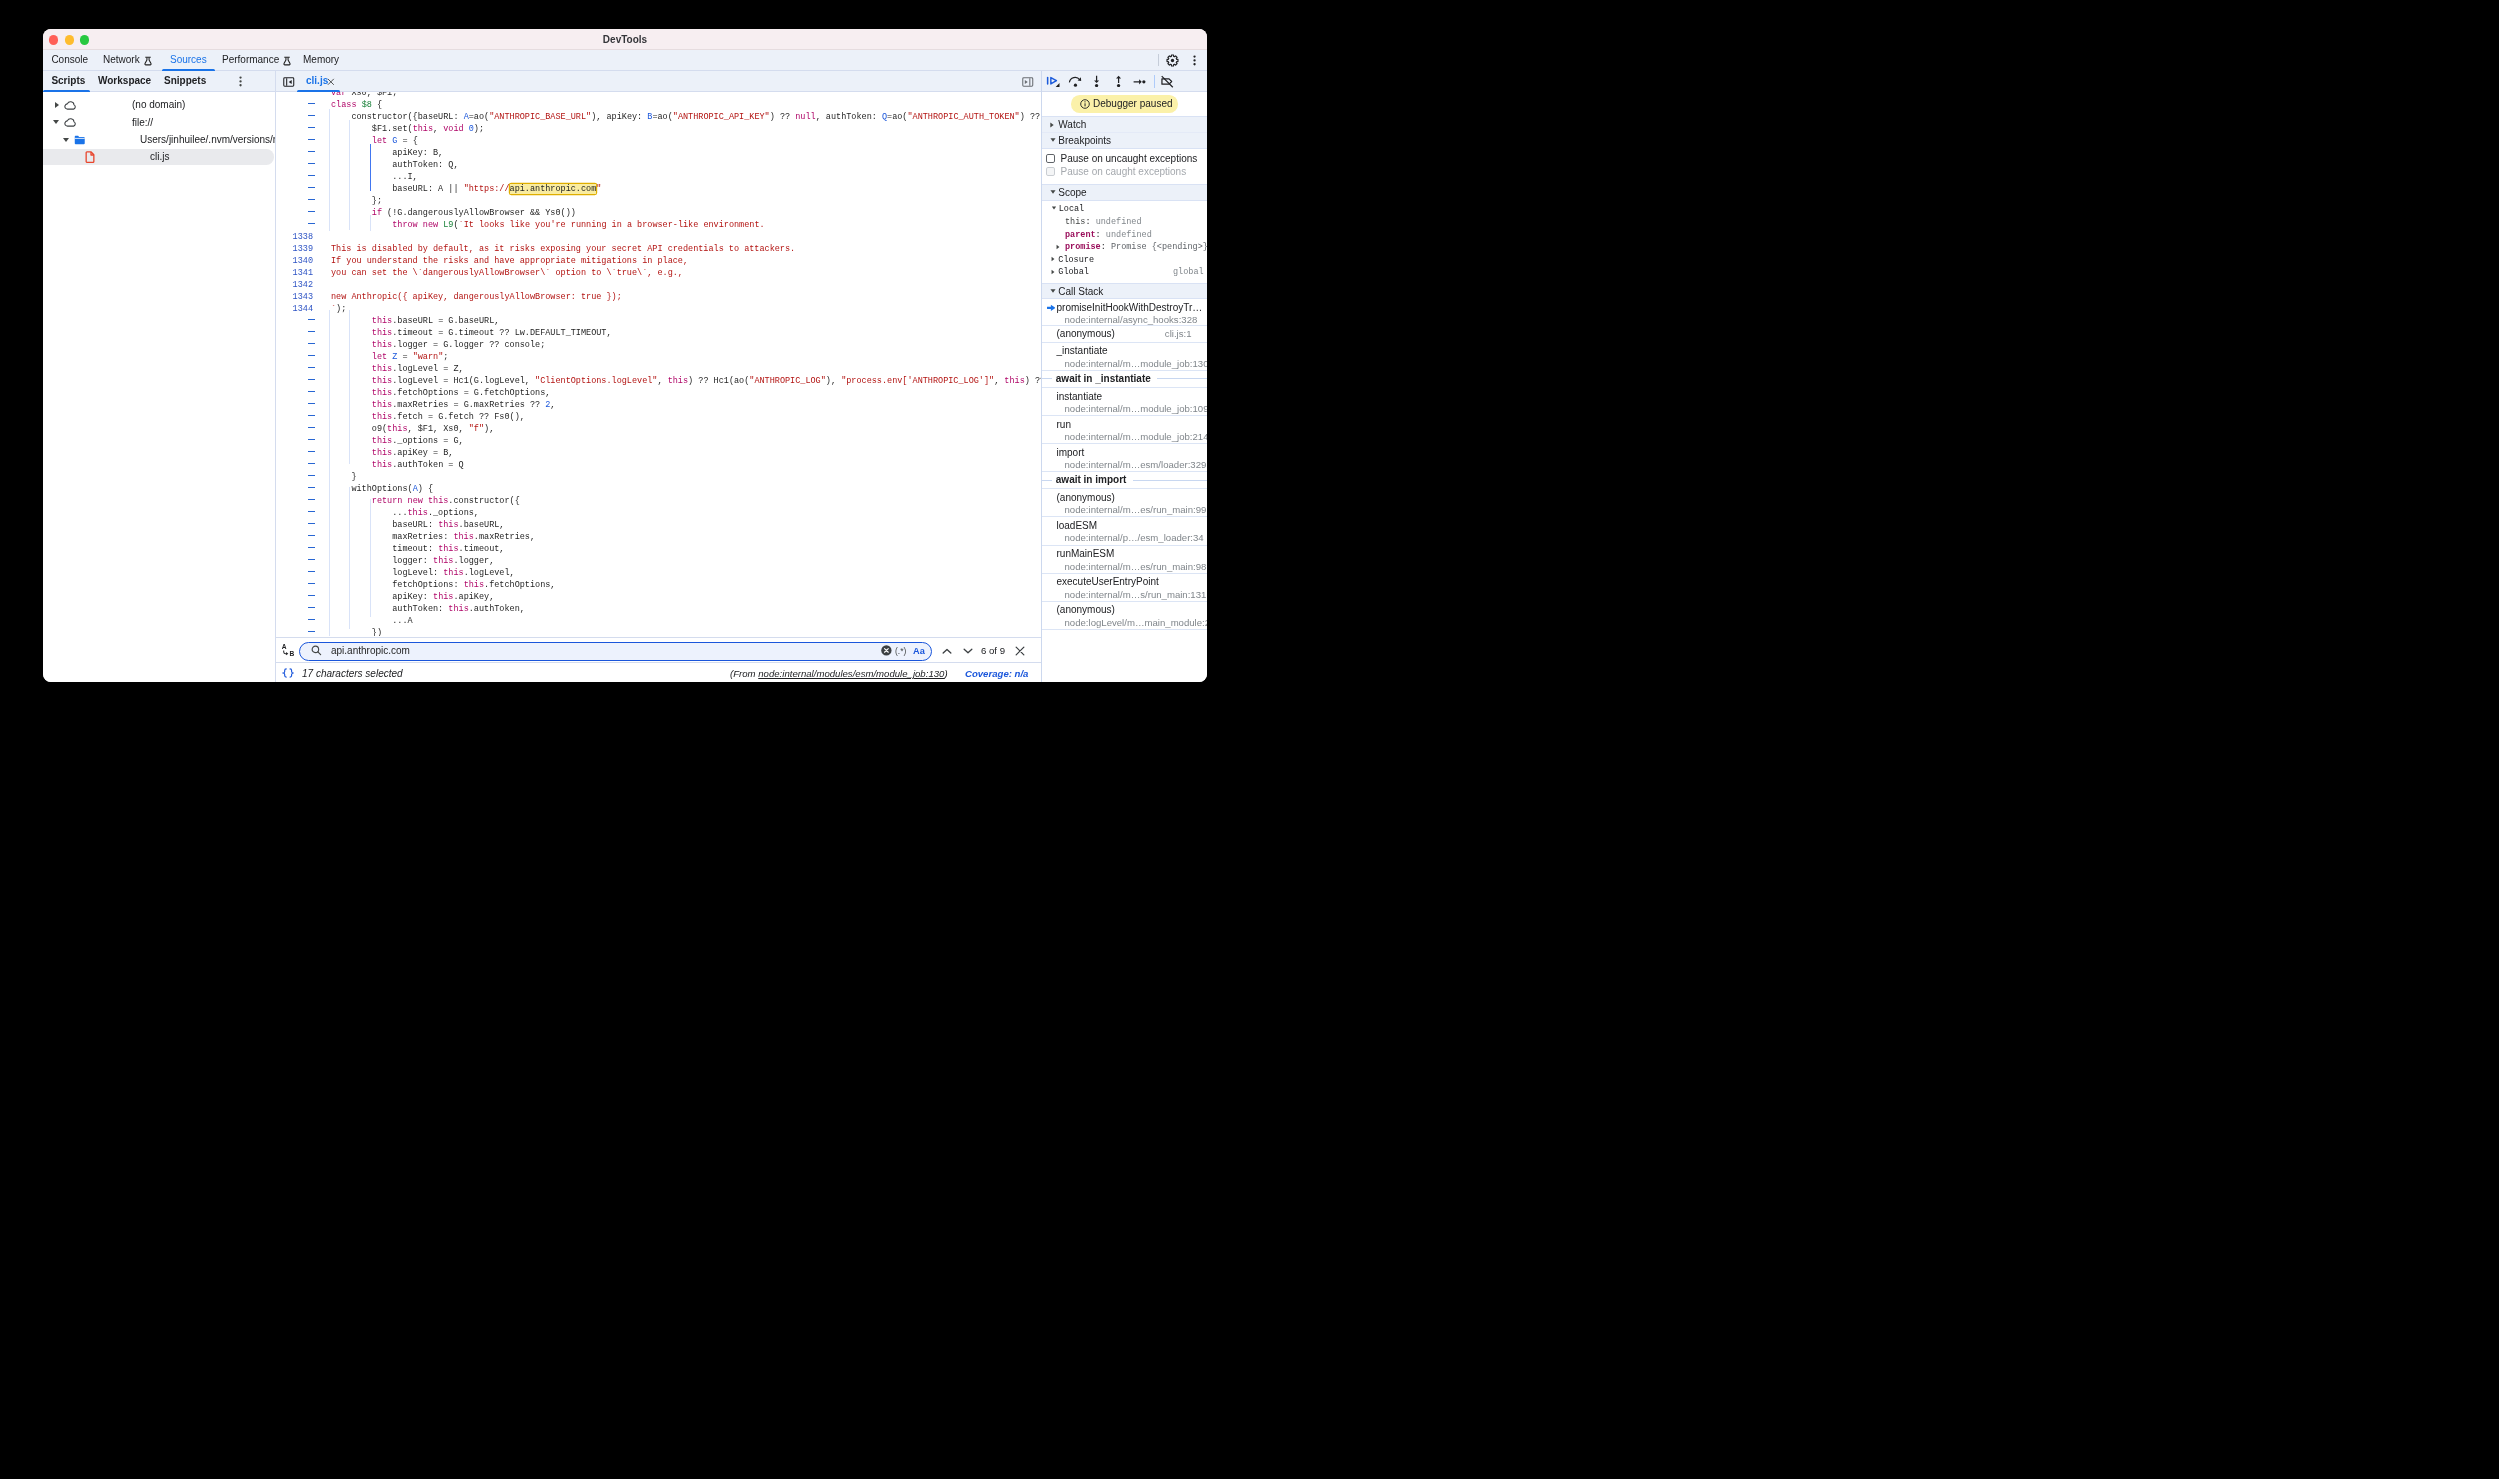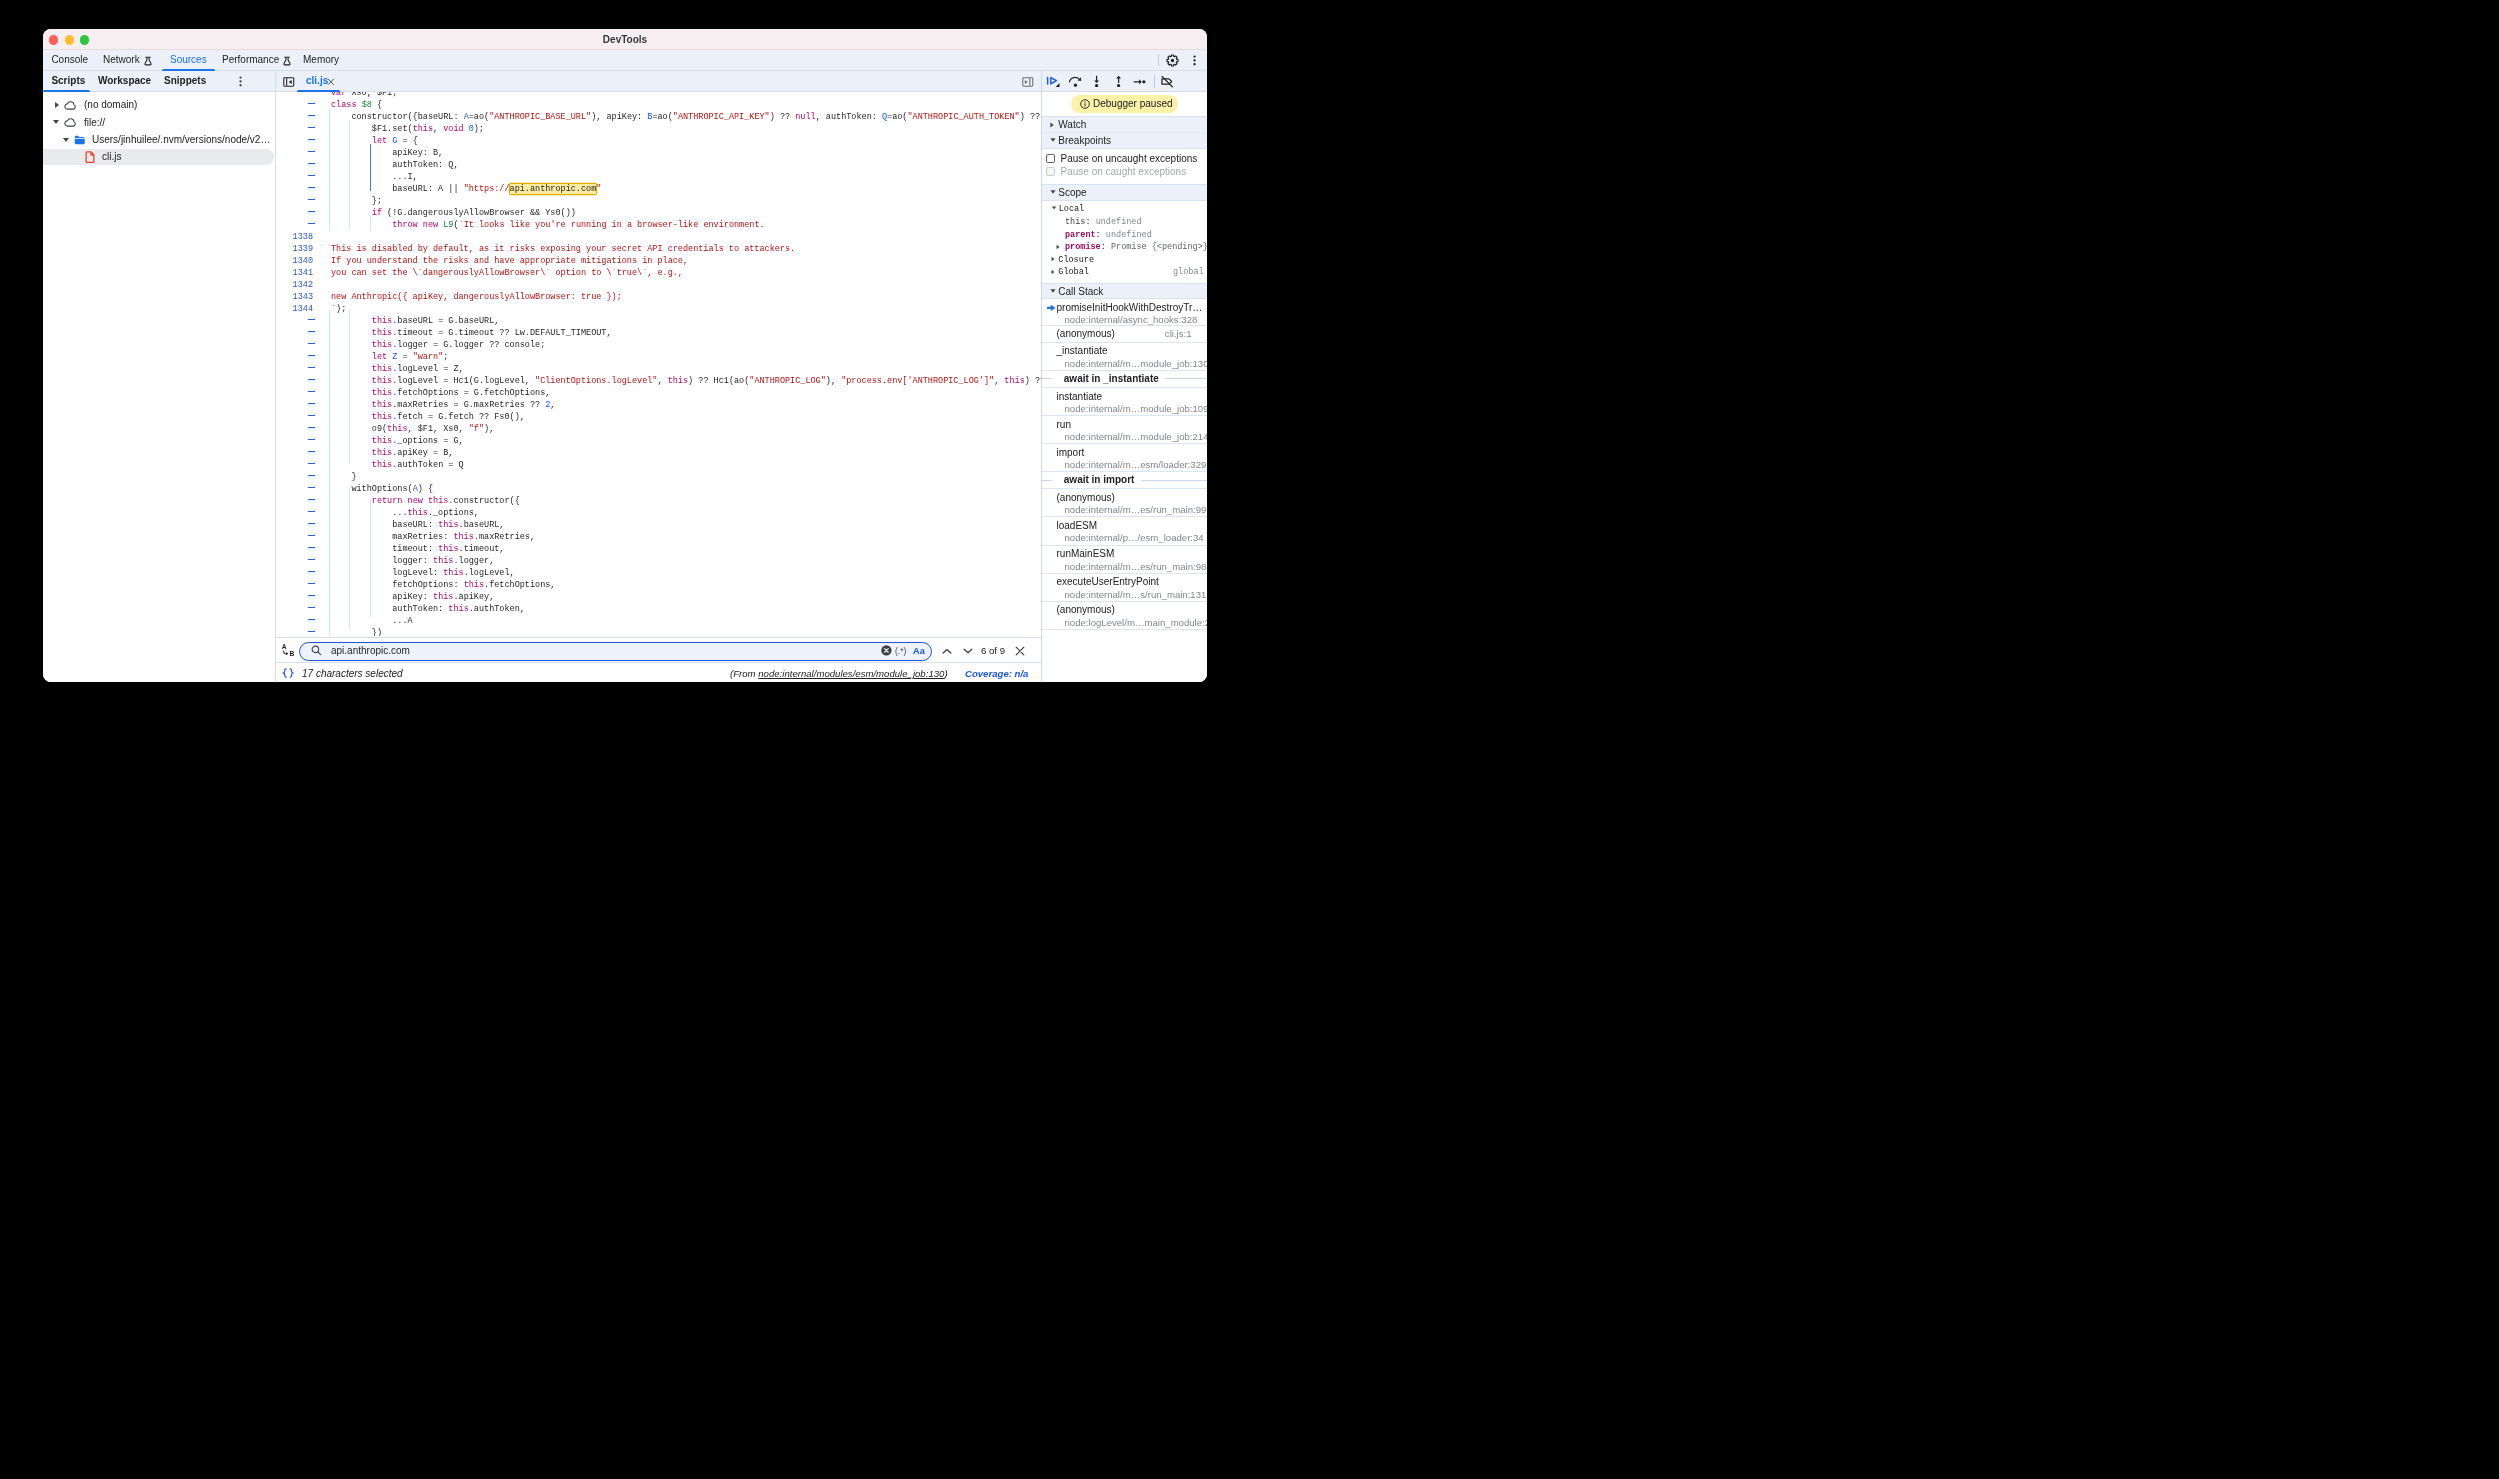--- a/index.html
+++ b/index.html
@@ -16,21 +16,21 @@
 #row1 { position:absolute; left:0; top:21px; width:100%; height:21px; background:#ecf1f9; border-bottom:0.8px solid #d4dcee; }
 #row2 { position:absolute; left:0; top:42px; width:100%; height:21px; background:#ecf1f9; border-bottom:0.8px solid #d4dcee;font-weight:bold; }
 .tab { position:absolute; top:0; height:20px; line-height:20px; font-size:10px; color:#202124;text-align:right; }
 .tab.sel { color:#1a73e8; }
 .tabline { position:absolute; height:2.3px; background:#1a73e8; border-radius:1.5px 1.5px 0 0; }
 .ic { display:inline-block; }
 
 
 #nav { position:absolute; left:0; top:63px; width:232px; height:590px; background:#fff; }
 #navdiv { position:absolute; left:232px; top:42px; width:0.8px; height:611px; background:#d4dcee; z-index:6; }
-.trow { position:absolute; height:16px; line-height:16px; font-size:10px; color:#202124; white-space:nowrap; }
+.trow { position:absolute; height:16px; line-height:16px; font-size:10px; color:#202124; white-space:nowrap;padding-left:48px; }
 .tri { display:block; width:0; height:0; }
 .tri.r { border-left:4.6px solid #444746; border-top:3.1px solid transparent; border-bottom:3.1px solid transparent; }
 .tri.d { border-top:4.6px solid #444746; border-left:3.1px solid transparent; border-right:3.1px solid transparent; }
 
 
 #ed { position:absolute; left:232px; top:63px; width:766px; height:544px; overflow:hidden; background:#fff; }
 #code { position:absolute; left:0; top:-5.5px; width:100%; }
 .cl { height:12px; line-height:12px; white-space:pre; font-family:"Liberation Mono",monospace; font-size:8.5px; color:#1f1f1f; }
 .gn { display:inline-block; width:38px; text-align:right; color:#2d53c4; }
 .gd { display:inline-block; width:38px; text-align:right; }
@@ -56,21 +56,21 @@
 .mono { font-family:"Liberation Mono",monospace; font-size:8.5px; }
 .csc { position:relative; border-bottom:0.8px solid #dce5f5; }
 .csc.one { height:16.5px; }
 .csn { position:absolute; left:15.5px; top:2.8px; right:1.5px; font-size:10px; color:#202124; white-space:nowrap; height:12.3px; line-height:12.3px; }
 .csc.one .csn { top:1.9px; }
 .csl { position:absolute; left:23.5px; top:15.2px; font-size:9.6px; color:#80868b; white-space:nowrap; }
 .csr { position:absolute; right:14px; top:0; color:#80868b; font-size:9.6px; }
 .cura { position:absolute; left:-9.8px; top:2.3px; }
 .csa { display:flex; align-items:center; height:17.3px; font-size:10px; font-weight:700; color:#202124; border-bottom:0.8px solid #dce5f5; }
 .csa .al { width:10.8px; height:0.8px; background:#c8d7f0; }
-.csa .at { margin-left:12px; margin-right:6.2px; white-space:nowrap; }
+.csa .at { margin-left:4px; margin-right:6.2px; white-space:nowrap; }
 .csa .ar { flex:1; height:0.8px; background:#c8d7f0; }
 </style></head>
 <body>
 <div id="win">
   <div id="tbar">
     <div class="dot" style="left:5.8px;background:#ff5f57"></div>
     <div class="dot" style="left:21.5px;background:#febc2e"></div>
     <div class="dot" style="left:37px;background:#28c840"></div>
     <div id="title">DevTools</div>
   </div>

